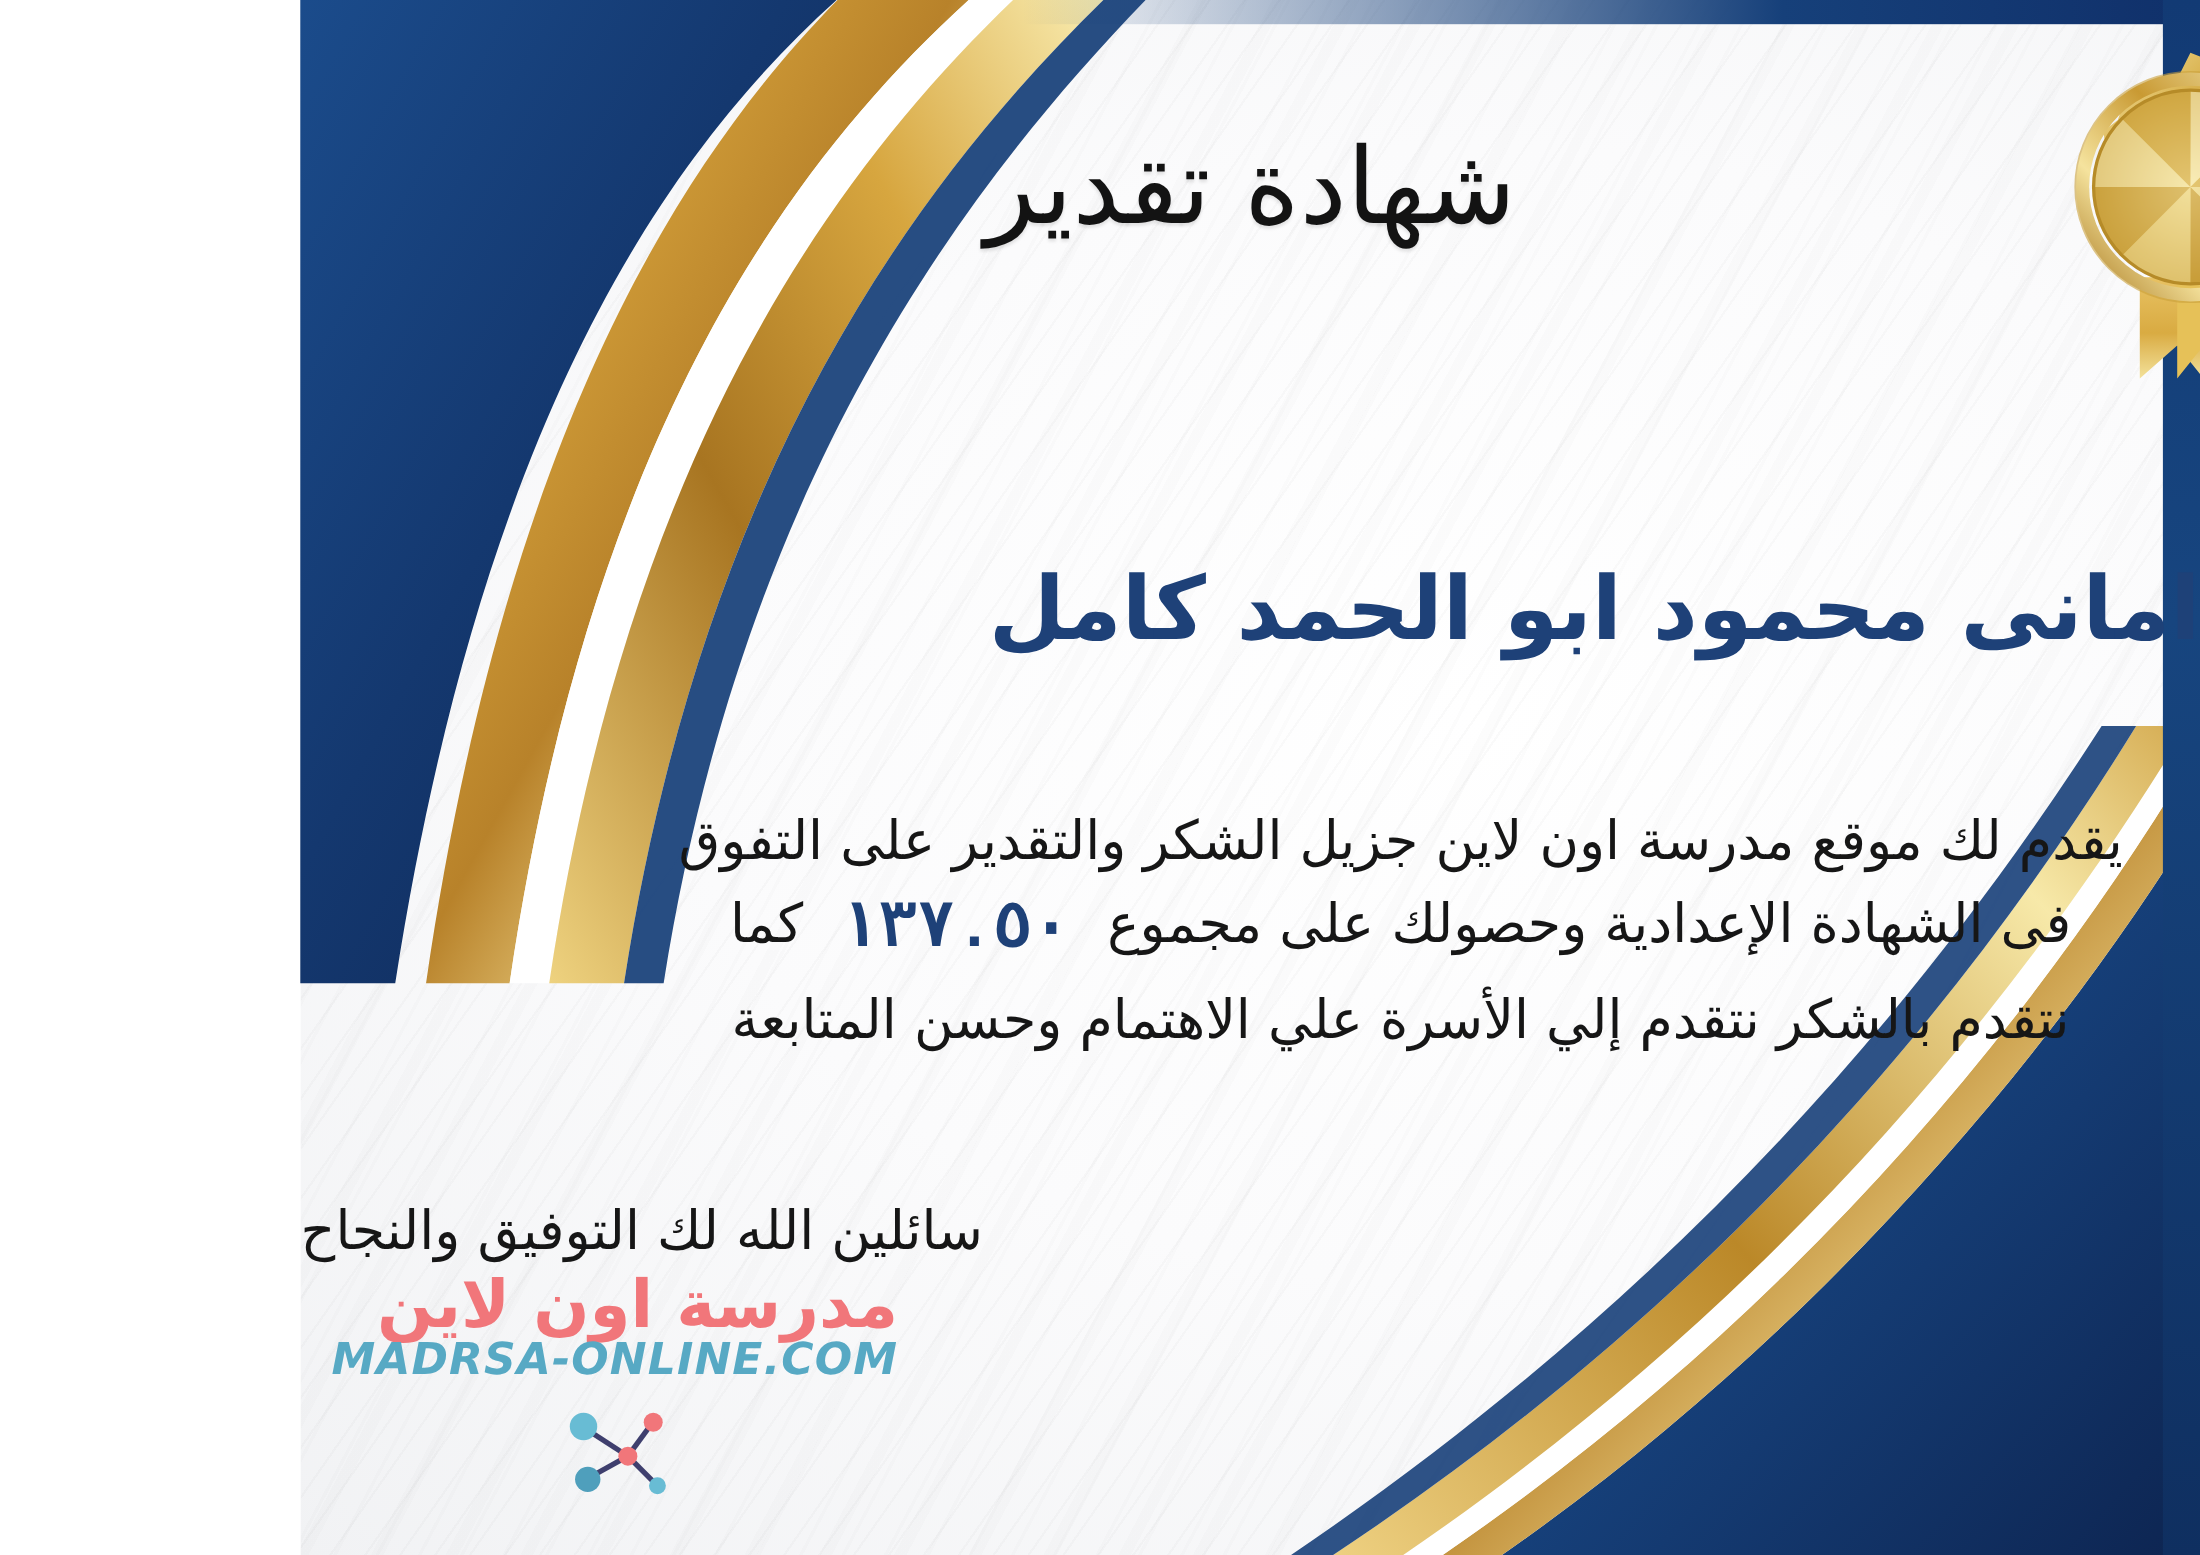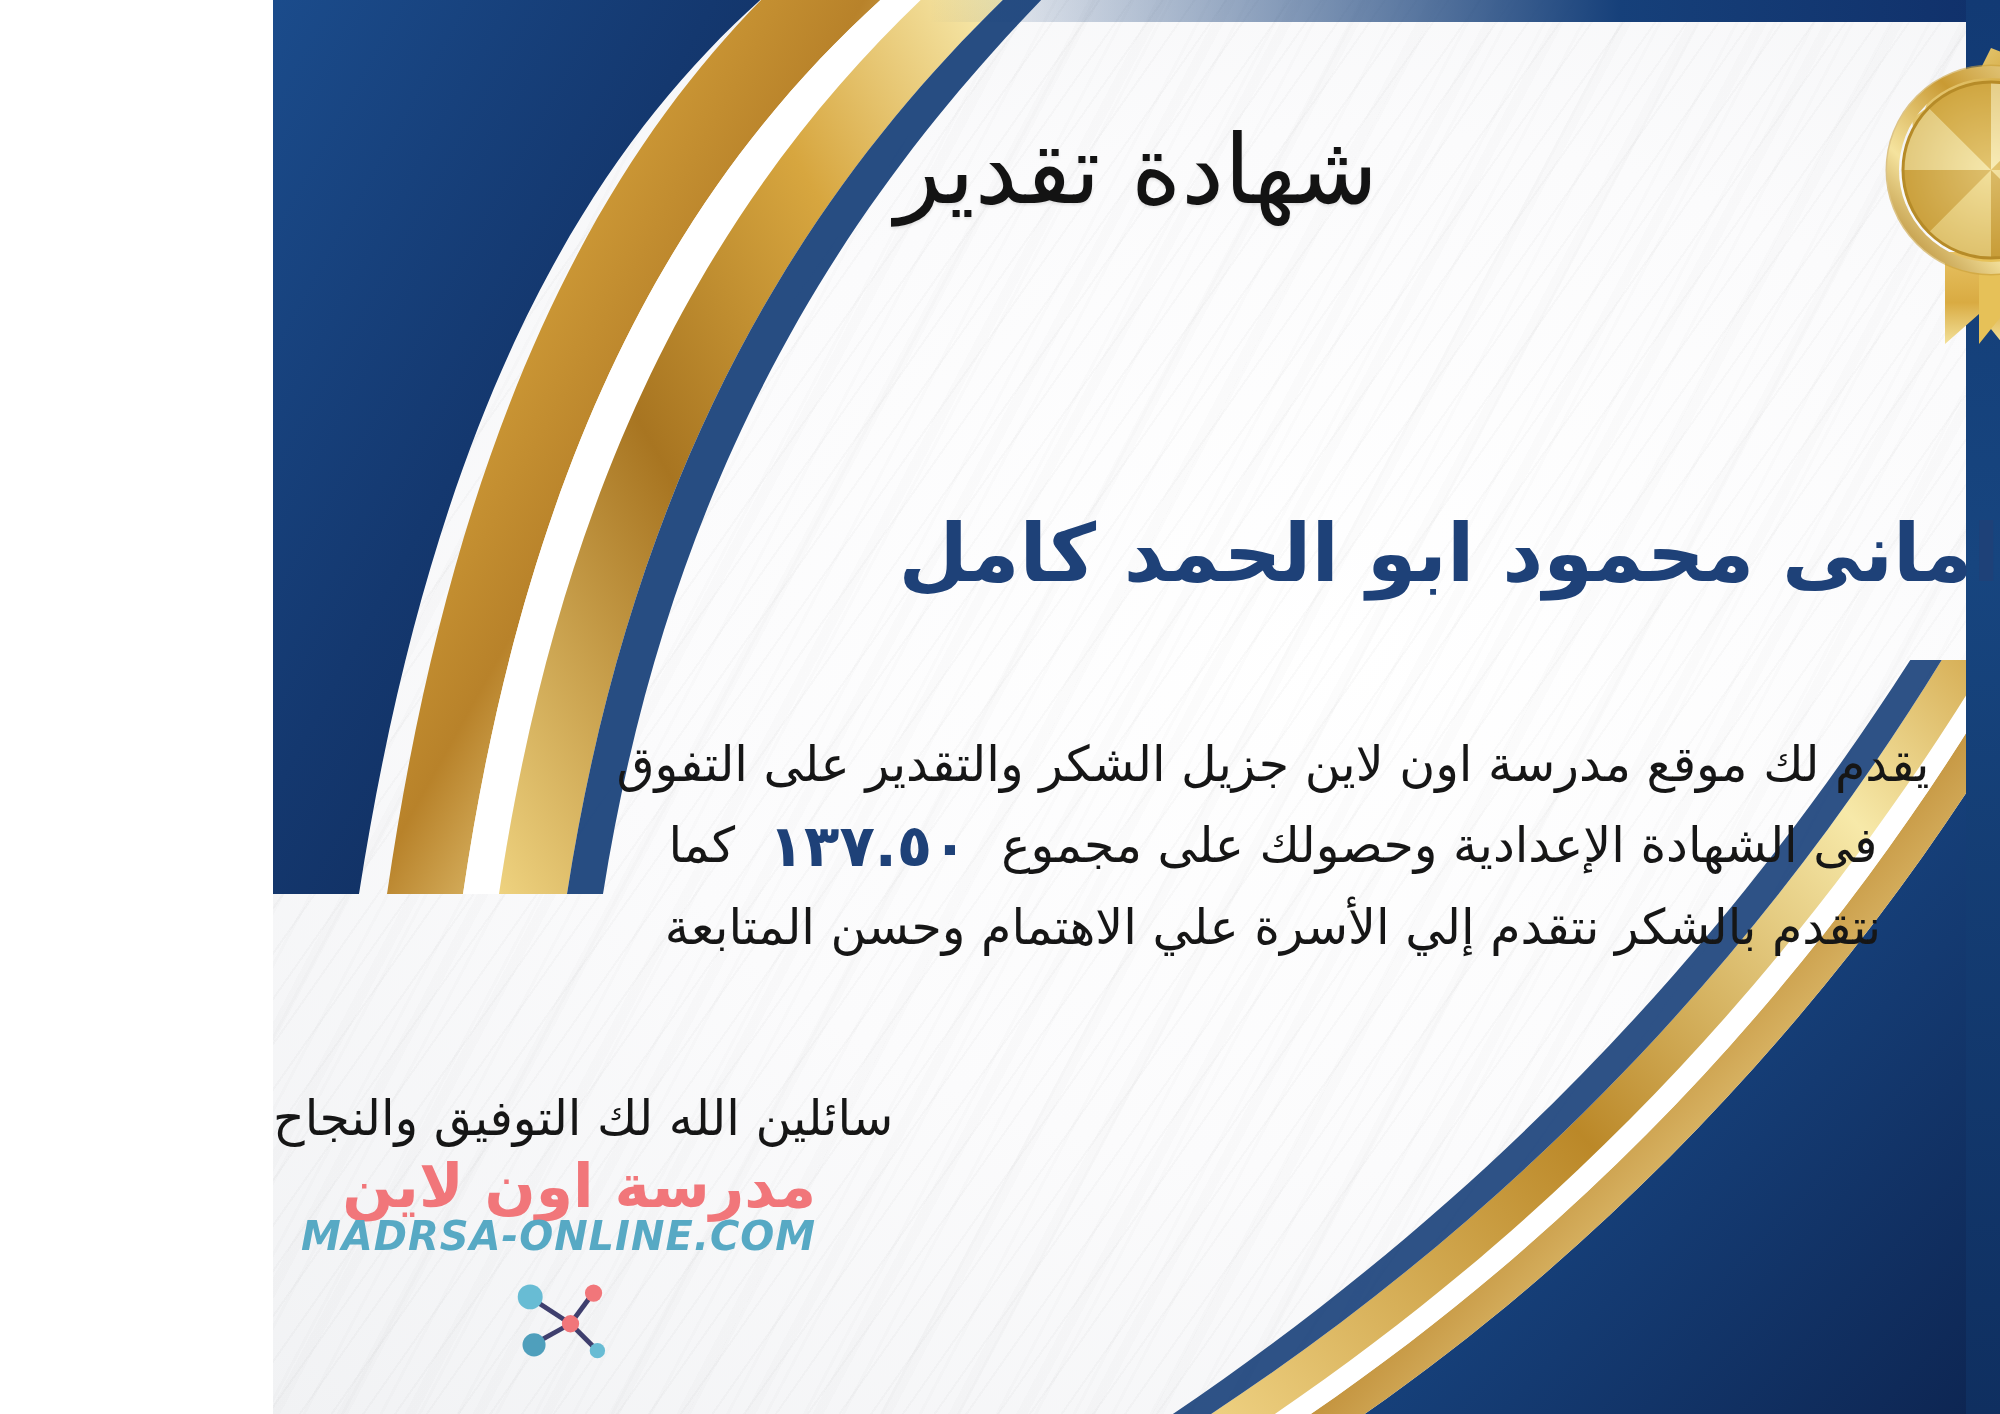--- a/index.html
+++ b/index.html
@@ -73,20 +73,21 @@
     font-size:49px;font-weight:400;color:#161616;
     line-height:1.52;
   }
   .body-line{white-space:nowrap;text-align:center;}
   .score{
     color:#1e4178;font-weight:700;font-size:58px;
     letter-spacing:2px;
     padding:0 18px;
     display:inline-block;
     vertical-align:-4px;
+    font-family:Liberation Mono, monospace;
   }
 
   .closing{
     position:absolute;top:1090px;left:0;width:100%;
     text-align:left;
     font-size:49px;font-weight:400;color:#161616;
   }
 
   
   .logo{

